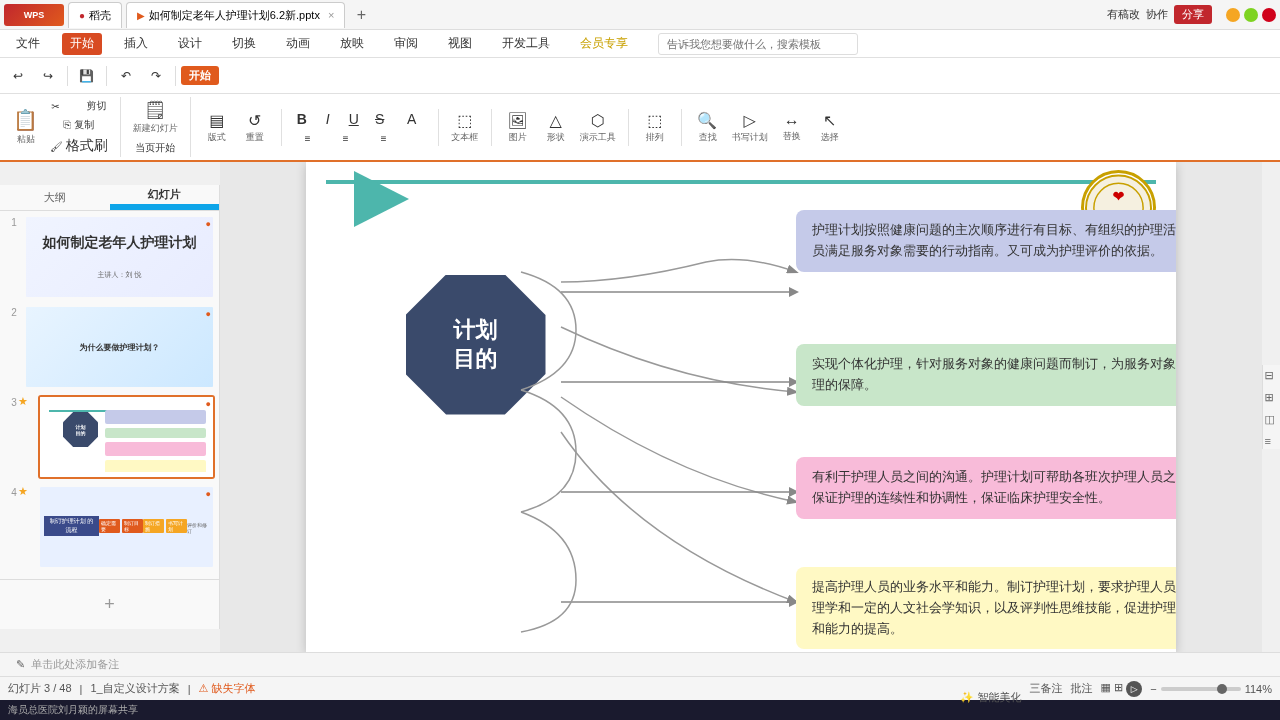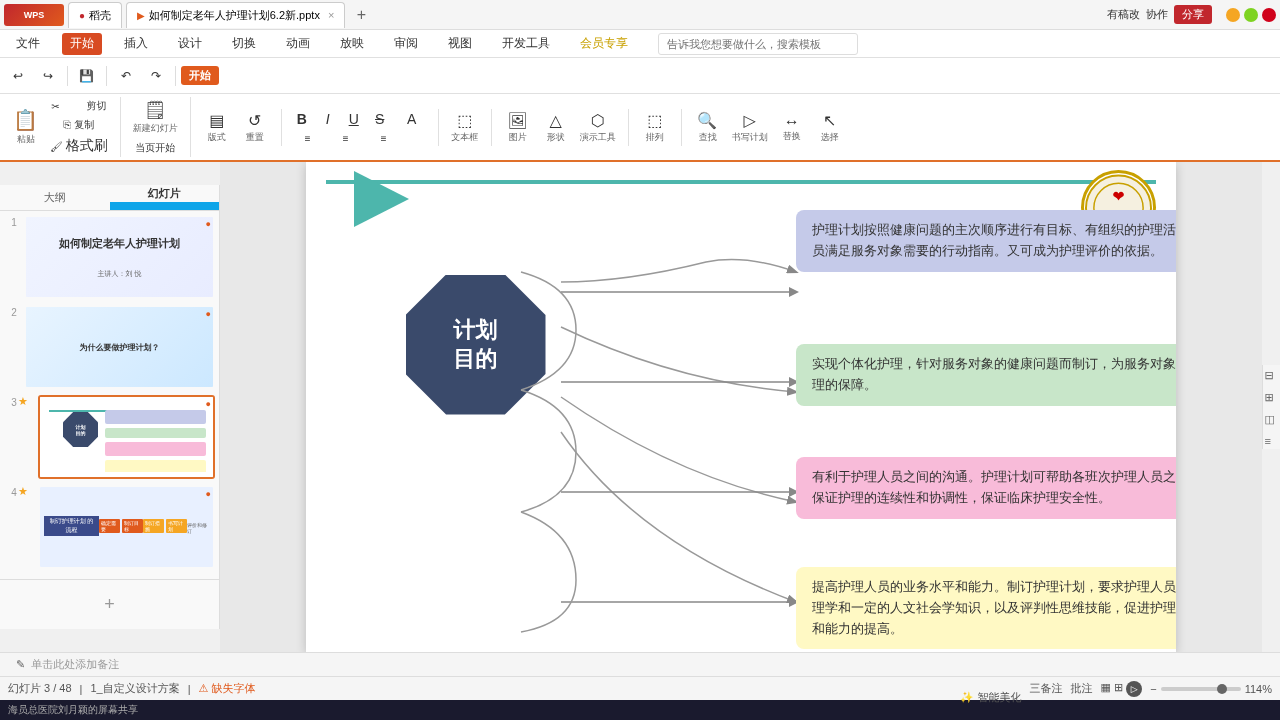--- a/index.html
+++ b/index.html
@@ -78,21 +78,21 @@
     .left-panel {
       width: 220px;
       background: #f9f9f9;
       border-right: 1px solid #ddd;
       display: flex;
       flex-direction: column;
       overflow: hidden;
     }
     .panel-tabs { display: flex; height: 26px; border-bottom: 1px solid #ddd; }
     .panel-tab { flex: 1; display: flex; align-items: center; justify-content: center; font-size: 11px; cursor: pointer; color: #666; }
-    .panel-tab.active { color: #333; border-bottom: 8px solid #0ea5e9; font-weight: bold; }
+    .panel-tab.active { color: #333; border-bottom: 6px solid #0ea5e9; font-weight: bold; }
 
     .slide-list { flex: 1; overflow-y: auto; padding: 4px; }
     .slide-item { display: flex; margin-bottom: 6px; cursor: pointer; }
     .slide-num { width: 20px; font-size: 10px; color: #999; text-align: center; padding-top: 2px; flex-shrink: 0; }
     .slide-thumb { flex: 1; border: 2px solid transparent; border-radius: 3px; overflow: hidden; position: relative; }
     .slide-thumb.active { border-color: #e0702a; }
     .slide-thumb-inner { width: 100%; height: 80px; background: white; display: flex; align-items: center; justify-content: center; position: relative; overflow: hidden; }
 
     
     .thumb-1 { background: linear-gradient(135deg, #f0f4ff 0%, #e8ecff 100%); }
@@ -266,21 +266,21 @@
       display: flex;
       align-items: center;
       justify-content: center;
       cursor: pointer;
       font-size: 18px;
       color: #999;
     }
 
     
     .t1-content { font-size: 8px; text-align: center; color: #333; padding: 4px; }
-    .t1-title { font-size: 11px; font-weight: bold; margin-bottom: 18px; }
+    .t1-title { font-size: 14px; font-weight: bold; margin-bottom: 18px; }
     .t2-content { font-size: 7px; color: #333; }
 
     .bottom-notice {
       background: #1a1a2e;
       color: #aaa;
       height: 20px;
       display: flex;
       align-items: center;
       padding: 0 8px;
       font-size: 10px;

